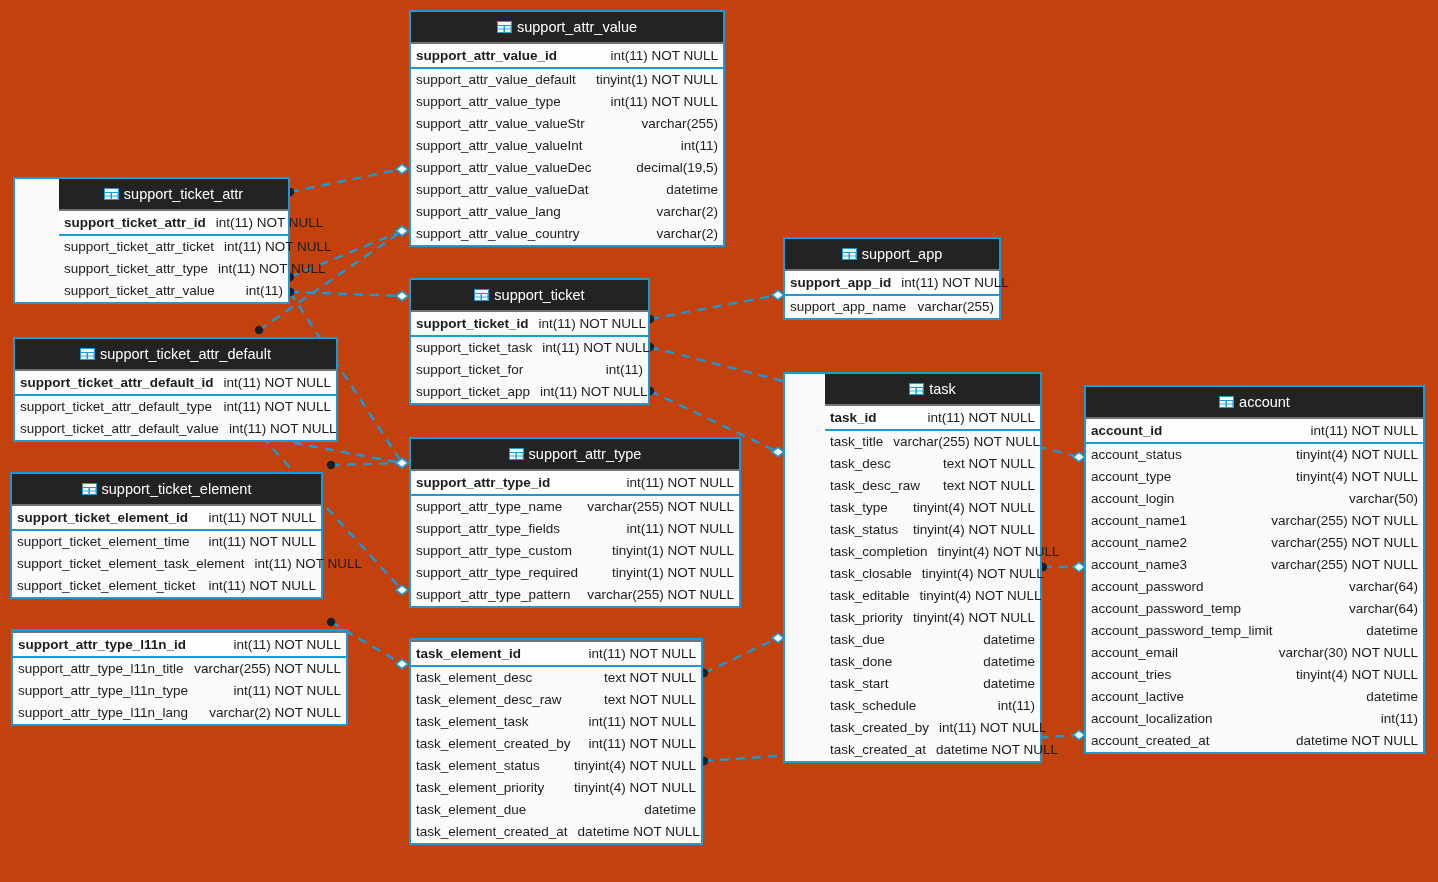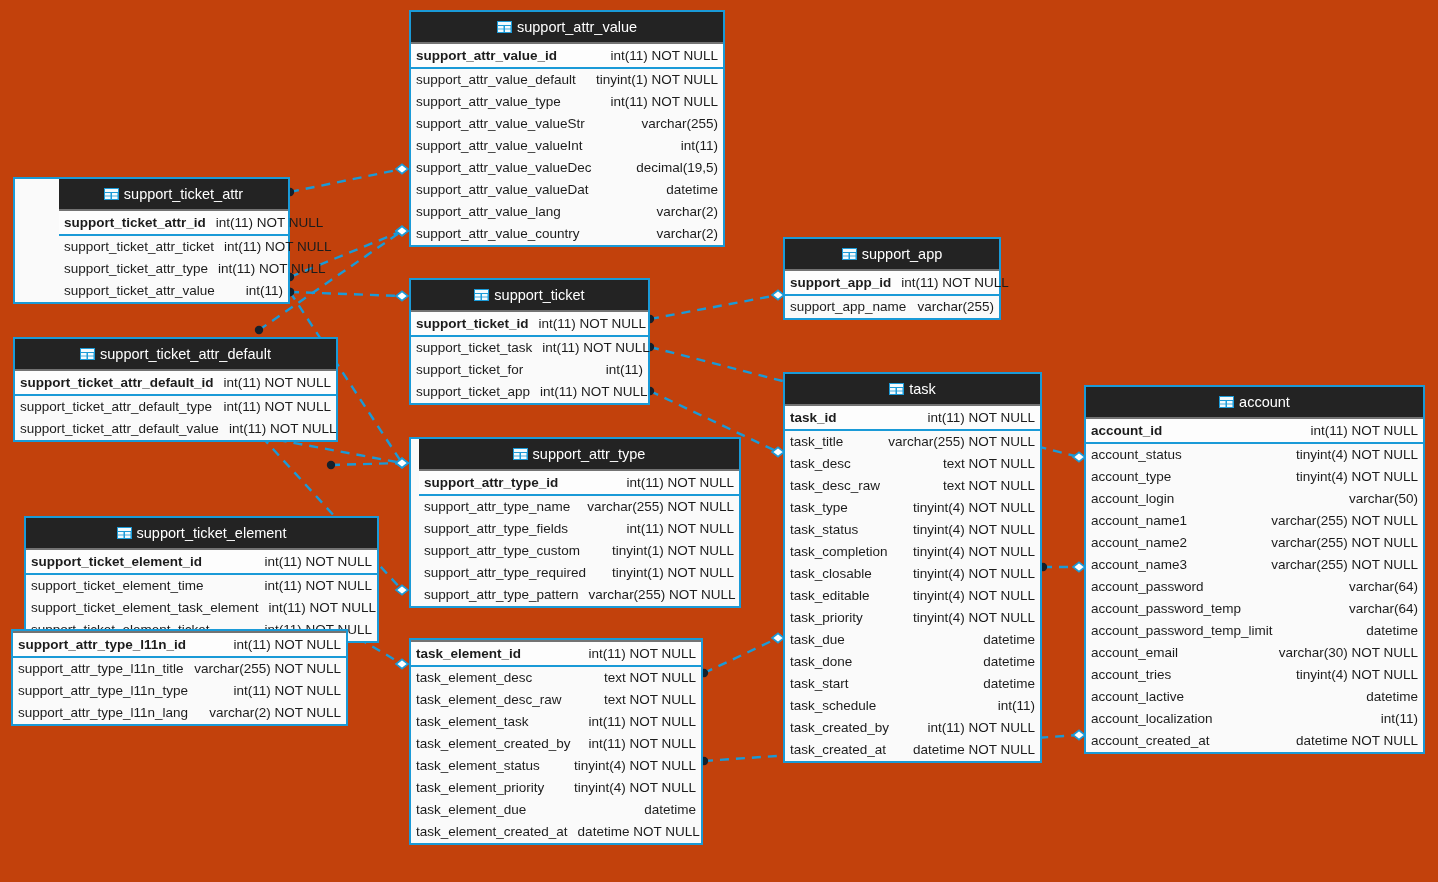--- a/index.html
+++ b/index.html
@@ -316,21 +316,21 @@
           <div class="col">
             <span class="col-name">support_ticket_attr_default_type</span>
             <span class="col-type">int(11) NOT NULL</span>
           </div>
           <div class="col">
             <span class="col-name">support_ticket_attr_default_value</span>
             <span class="col-type">int(11) NOT NULL</span>
           </div>
         </div>
       </div>
-      <div class="entity" style="left: 783px; top: 372px; width: 259px;">
+      <div class="entity" style="left: 783px; top: 372px; width: 259px; padding-left: 40px;">
         <div class="entity-header"><span class="tbl-icon"><svg width="15" height="12" viewBox="0 0 15 12">
               <rect x="0" y="0" width="15" height="12" fill="#1b9bd8"></rect>
               <rect x="1" y="1" width="13" height="3" fill="#ffffff" opacity="0.95"></rect>
               <rect x="1" y="5" width="5.5" height="2.6" fill="#ffffff" opacity="0.95"></rect>
               <rect x="8" y="5" width="5.5" height="2.6" fill="#ffffff" opacity="0.95"></rect>
               <rect x="1" y="8.4" width="5.5" height="2.6" fill="#ffffff" opacity="0.95"></rect>
               <rect x="8" y="8.4" width="5.5" height="2.6" fill="#ffffff" opacity="0.95"></rect>
             </svg></span><span>task</span></div>
         <div class="pk-section">
           <div class="col pk">
@@ -468,21 +468,21 @@
           <div class="col">
             <span class="col-name">account_localization</span>
             <span class="col-type">int(11)</span>
           </div>
           <div class="col">
             <span class="col-name">account_created_at</span>
             <span class="col-type">datetime NOT NULL</span>
           </div>
         </div>
       </div>
-      <div class="entity" style="left: 409px; top: 437px; width: 332px; padding-left: 8px;">
+      <div class="entity" style="left: 409px; top: 437px; width: 332px;">
         <div class="entity-header"><span class="tbl-icon"><svg width="15" height="12" viewBox="0 0 15 12">
               <rect x="0" y="0" width="15" height="12" fill="#1b9bd8"></rect>
               <rect x="1" y="1" width="13" height="3" fill="#ffffff" opacity="0.95"></rect>
               <rect x="1" y="5" width="5.5" height="2.6" fill="#ffffff" opacity="0.95"></rect>
               <rect x="8" y="5" width="5.5" height="2.6" fill="#ffffff" opacity="0.95"></rect>
               <rect x="1" y="8.4" width="5.5" height="2.6" fill="#ffffff" opacity="0.95"></rect>
               <rect x="8" y="8.4" width="5.5" height="2.6" fill="#ffffff" opacity="0.95"></rect>
             </svg></span><span>support_attr_type</span></div>
         <div class="pk-section">
           <div class="col pk">
@@ -506,21 +506,21 @@
           <div class="col">
             <span class="col-name">support_attr_type_required</span>
             <span class="col-type">tinyint(1) NOT NULL</span>
           </div>
           <div class="col">
             <span class="col-name">support_attr_type_pattern</span>
             <span class="col-type">varchar(255) NOT NULL</span>
           </div>
         </div>
       </div>
-      <div class="entity" style="left: 24px; top: 472px; width: 355px; margin-top: 44px;">
+      <div class="entity" style="left: 10px; top: 472px; width: 313px;">
         <div class="entity-header"><span class="tbl-icon"><svg width="15" height="12" viewBox="0 0 15 12">
               <rect x="0" y="0" width="15" height="12" fill="#1b9bd8"></rect>
               <rect x="1" y="1" width="13" height="3" fill="#ffffff" opacity="0.95"></rect>
               <rect x="1" y="5" width="5.5" height="2.6" fill="#ffffff" opacity="0.95"></rect>
               <rect x="8" y="5" width="5.5" height="2.6" fill="#ffffff" opacity="0.95"></rect>
               <rect x="1" y="8.4" width="5.5" height="2.6" fill="#ffffff" opacity="0.95"></rect>
               <rect x="8" y="8.4" width="5.5" height="2.6" fill="#ffffff" opacity="0.95"></rect>
             </svg></span><span>support_ticket_element</span></div>
         <div class="pk-section">
           <div class="col pk">

